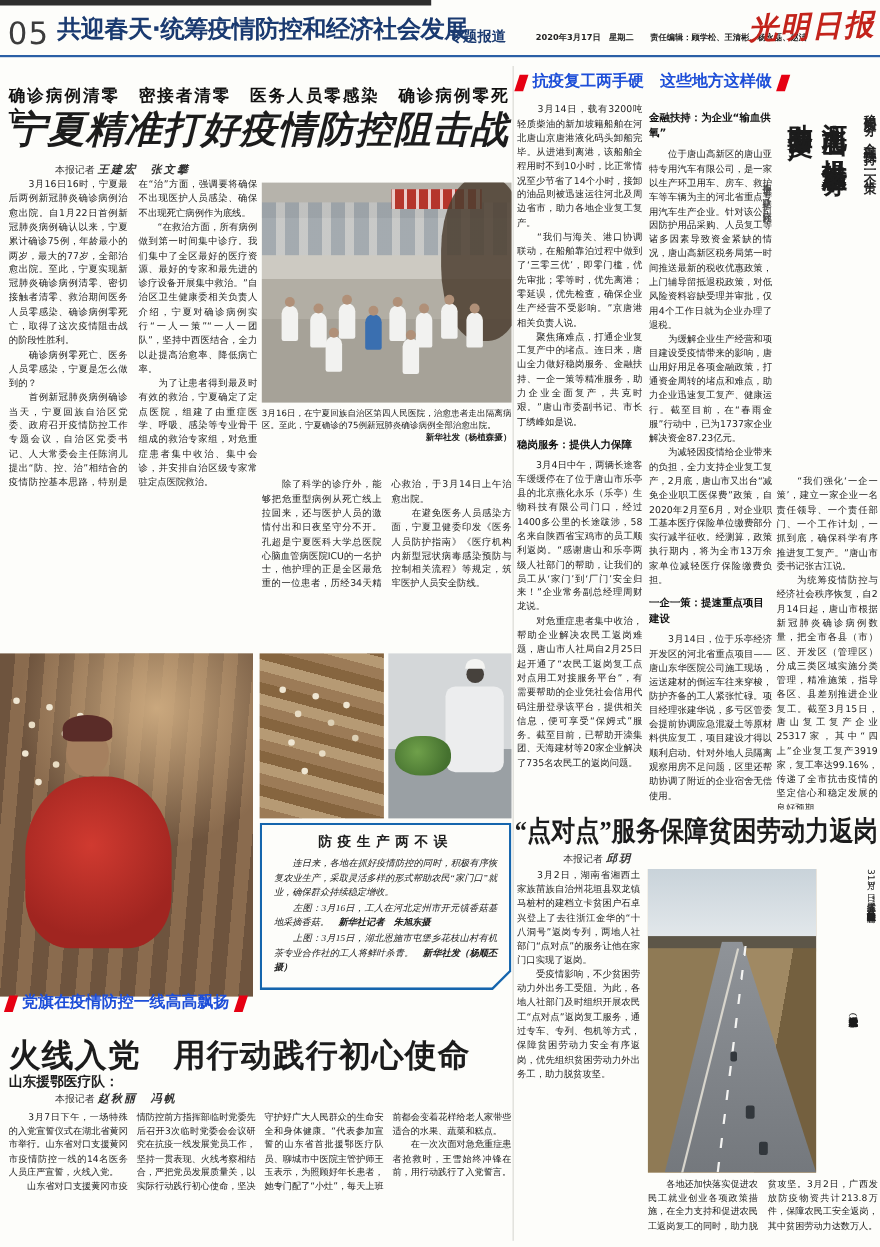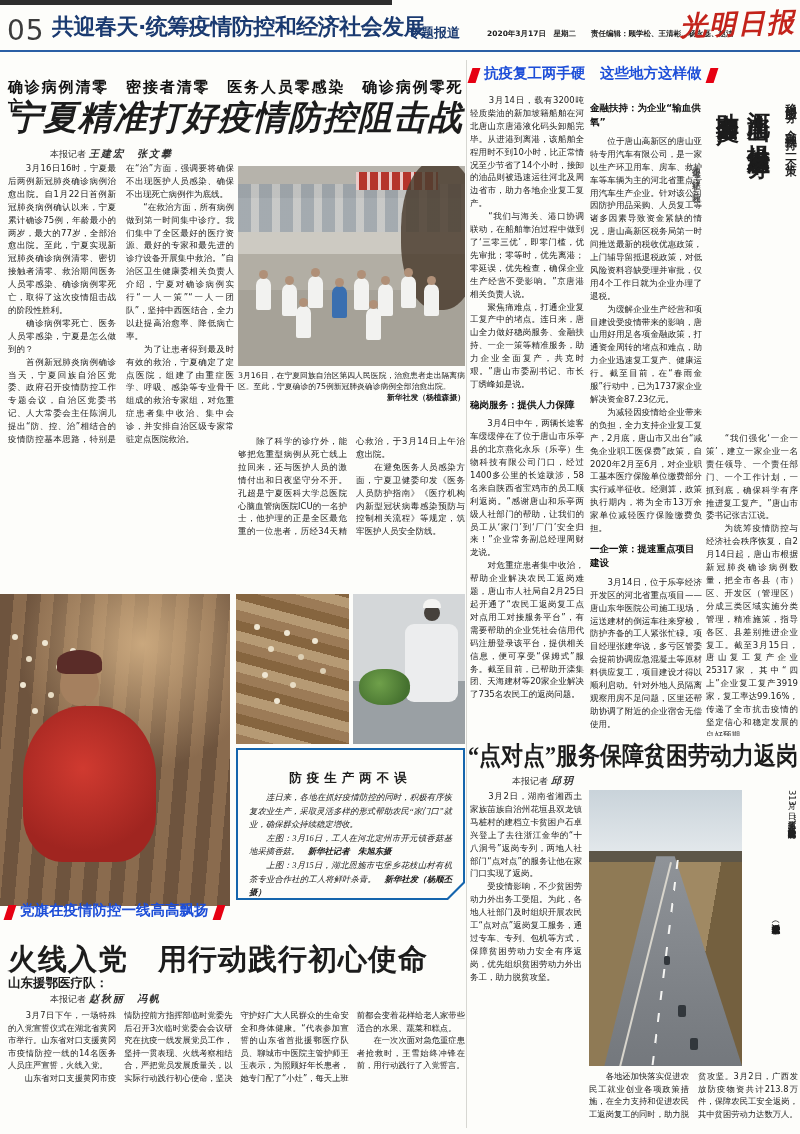--- a/index.html
+++ b/index.html
@@ -67,21 +67,21 @@
   #photo-worker .w-head{position:absolute;right:22%;top:7%;width:16px;height:16px;border-radius:50%;background:#46413c;}
   #photo-worker .w-head::before{content:"";position:absolute;left:-1px;top:-6px;width:18px;height:9px;
      background:#f4f4f2;border-radius:8px 8px 0 0;}
   #photo-worker .greens{position:absolute;left:5%;bottom:26%;width:46%;height:24%;
      background:radial-gradient(circle at 40% 40%,#6fa04a,#45712f 75%);border-radius:45%;}
   
   #caption-box-outer{left:236px;top:748px;width:229px;height:152px;background:#1565ad;
      clip-path:polygon(0 0,100% 0,100% calc(100% - 17px),calc(100% - 17px) 100%,0 100%);}
   #caption-box-inner{position:absolute;left:2px;top:2px;right:2px;bottom:2px;background:#fdfdfa;
      clip-path:polygon(0 0,100% 0,100% calc(100% - 16px),calc(100% - 16px) 100%,0 100%);}
-  #caption-box-title{margin:20px 0 4px;text-align:center;font-weight:bold;font-size:12.5px;letter-spacing:5px;}
+  #caption-box-title{margin:7px 0 4px;text-align:center;font-weight:bold;font-size:12.5px;letter-spacing:5px;}
   .box-text{margin:0 11px;font-size:8.4px;line-height:1.62;font-style:italic;
      font-family:"Liberation Serif","DejaVu Serif",serif;color:#222;text-align:justify;}
   .box-text b{font-style:italic;}
   
   #party-banner{left:6px;top:901px;font-size:14.5px;}
   #party-kicker{left:8px;top:975px;font-size:12.5px;font-weight:bold;}
   #party-headline{left:8px;top:940px;width:457px;font-size:29px;font-weight:bold;letter-spacing:1px;}
   #party-byline{left:10px;top:992px;}
   #party-cols{left:8px;top:1009px;width:457px;height:122px;column-count:4;column-gap:8px;font-size:8.3px;}
   

